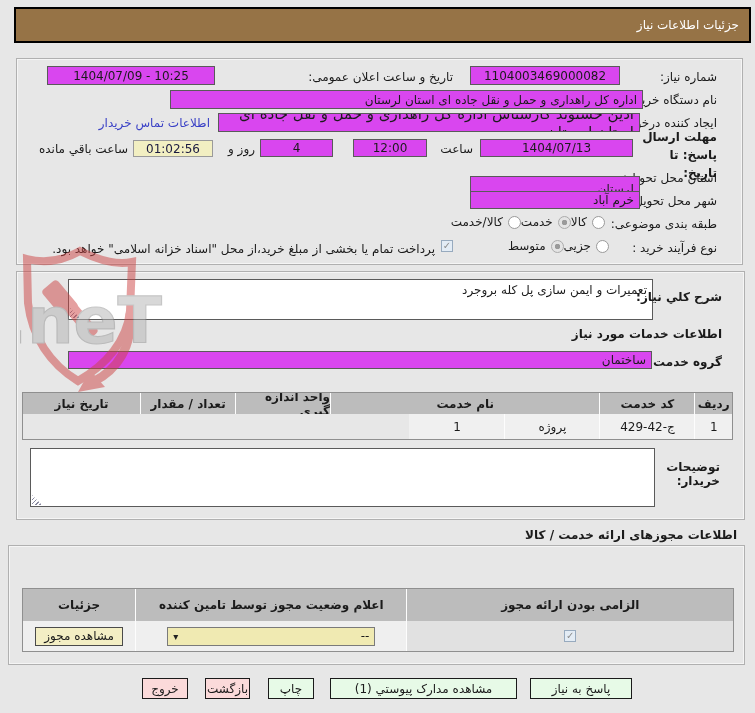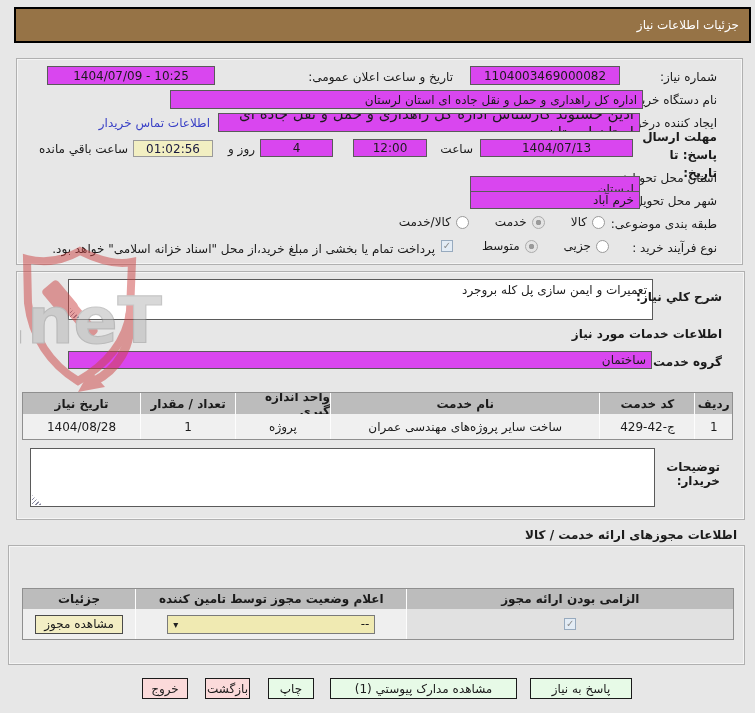--- a/index.html
+++ b/index.html
@@ -50,21 +50,21 @@
   #lbl-prov{right:38px;top:171px;}
   #inp-prov{right:115px;top:176px;width:170px;height:26px;}
   #lbl-city{right:38px;top:194px;}
   #inp-city{right:115px;top:191px;width:170px;height:18px;}
   
   #lbl-class{right:38px;top:217px;}
   #rg-class{right:150px;top:215px;}
   #lbl-proc{right:38px;top:241px;}
   #rg-proc{right:146px;top:239px;}
   .rgroup{position:absolute;display:flex;align-items:center;}
-  .ritem{display:flex;align-items:center;margin-left:26px;column-gap:5px;}
+  .ritem{display:flex;align-items:center;column-gap:5px;}
   .radio{width:11px;height:11px;border:1px solid #9a9a9a;border-radius:50%;background:#fff;flex:0 0 auto;}
   .radio.on{background:radial-gradient(circle,#9a9a9a 0 2.5px,#e4e4e4 3px);border-color:#ababab;}
   .chk{width:12px;height:12px;border:1px solid #97aabe;background:#e3ecf5;display:flex;align-items:center;
        justify-content:center;font-size:10px;color:#8d8d8d;font-weight:bold;box-sizing:border-box;line-height:1;}
   #cb-treasury{position:absolute;right:302px;top:240px;}
   #lbl-treasury{right:320px;top:242px;}
 
   
   .tarea{position:absolute;background:#fff;border:1px solid #5a5a5a;box-sizing:border-box;padding:3px 5px;}
   #ta-desc{right:102px;top:279px;width:585px;height:41px;}
@@ -86,21 +86,21 @@
   
   #lbl-notes{right:35px;top:460px;width:64px;white-space:normal;line-height:14px;}
   #ta-notes{right:100px;top:448px;width:625px;height:59px;}
   .grip{position:absolute;left:1px;bottom:1px;width:10px;height:10px;
         clip-path:polygon(0 0,0 100%,100% 100%);
         background:repeating-linear-gradient(135deg,#8a8aa0 0 1px,transparent 1px 3px);}
 
   
   #hdr-permits{right:18px;top:528px;}
   #t2{left:22px;top:588px;width:712px;}
-  #t2 .thead .tcell{height:20px;}
+  #t2 .thead .tcell{height:32px;}
   #t2 .tbody .tcell{height:30px;background:#efefef;}
   #t2 .c0{width:46%;} #t2 .c1{width:38.2%;} #t2 .c2{width:15.8%;}
   #t2 .tbody .c0{background:#e1e1e1;}
   .sel{width:208px;height:19px;background:#f0eab2;border:1px solid #7a7a7a;display:flex;align-items:center;
        justify-content:space-between;padding:0 5px;box-sizing:border-box;cursor:pointer;}
   .sel .arr{color:#222;font-size:10px;}
   .btn-khaki{width:88px;height:19px;background:#f3eec4;border:1px solid #4a4a4a;display:flex;align-items:center;
              justify-content:center;cursor:pointer;box-sizing:border-box;}
 
   
@@ -198,24 +198,22 @@
       <div class="tcell c0">ردیف</div>
       <div class="tcell c1">کد خدمت</div>
       <div class="tcell c2">نام خدمت</div>
       <div class="tcell c3">واحد اندازه گیری</div>
       <div class="tcell c4">تعداد / مقدار</div>
       <div class="tcell c5">تاریخ نیاز</div>
     </div>
     <div class="trow tbody">
       <div class="tcell c0">1</div>
       <div class="tcell c1">ج-42-429</div>
-      <div class="tcell c2">ساخت سایر پروژه‌های مهندسی عمران</div>
       <div class="tcell c3">پروژه</div>
       <div class="tcell c4">1</div>
-      <div class="tcell c5 ltr">1404/08/28</div>
     </div>
   </div>
 
   <div class="lbl b" id="lbl-notes">توضیحات خریدار:</div>
   <div class="tarea" id="ta-notes">
     <span></span>
     <span class="grip"></span>
   </div>
 
   <div class="lbl b" id="hdr-permits">اطلاعات مجوزهای ارائه خدمت / کالا</div>

